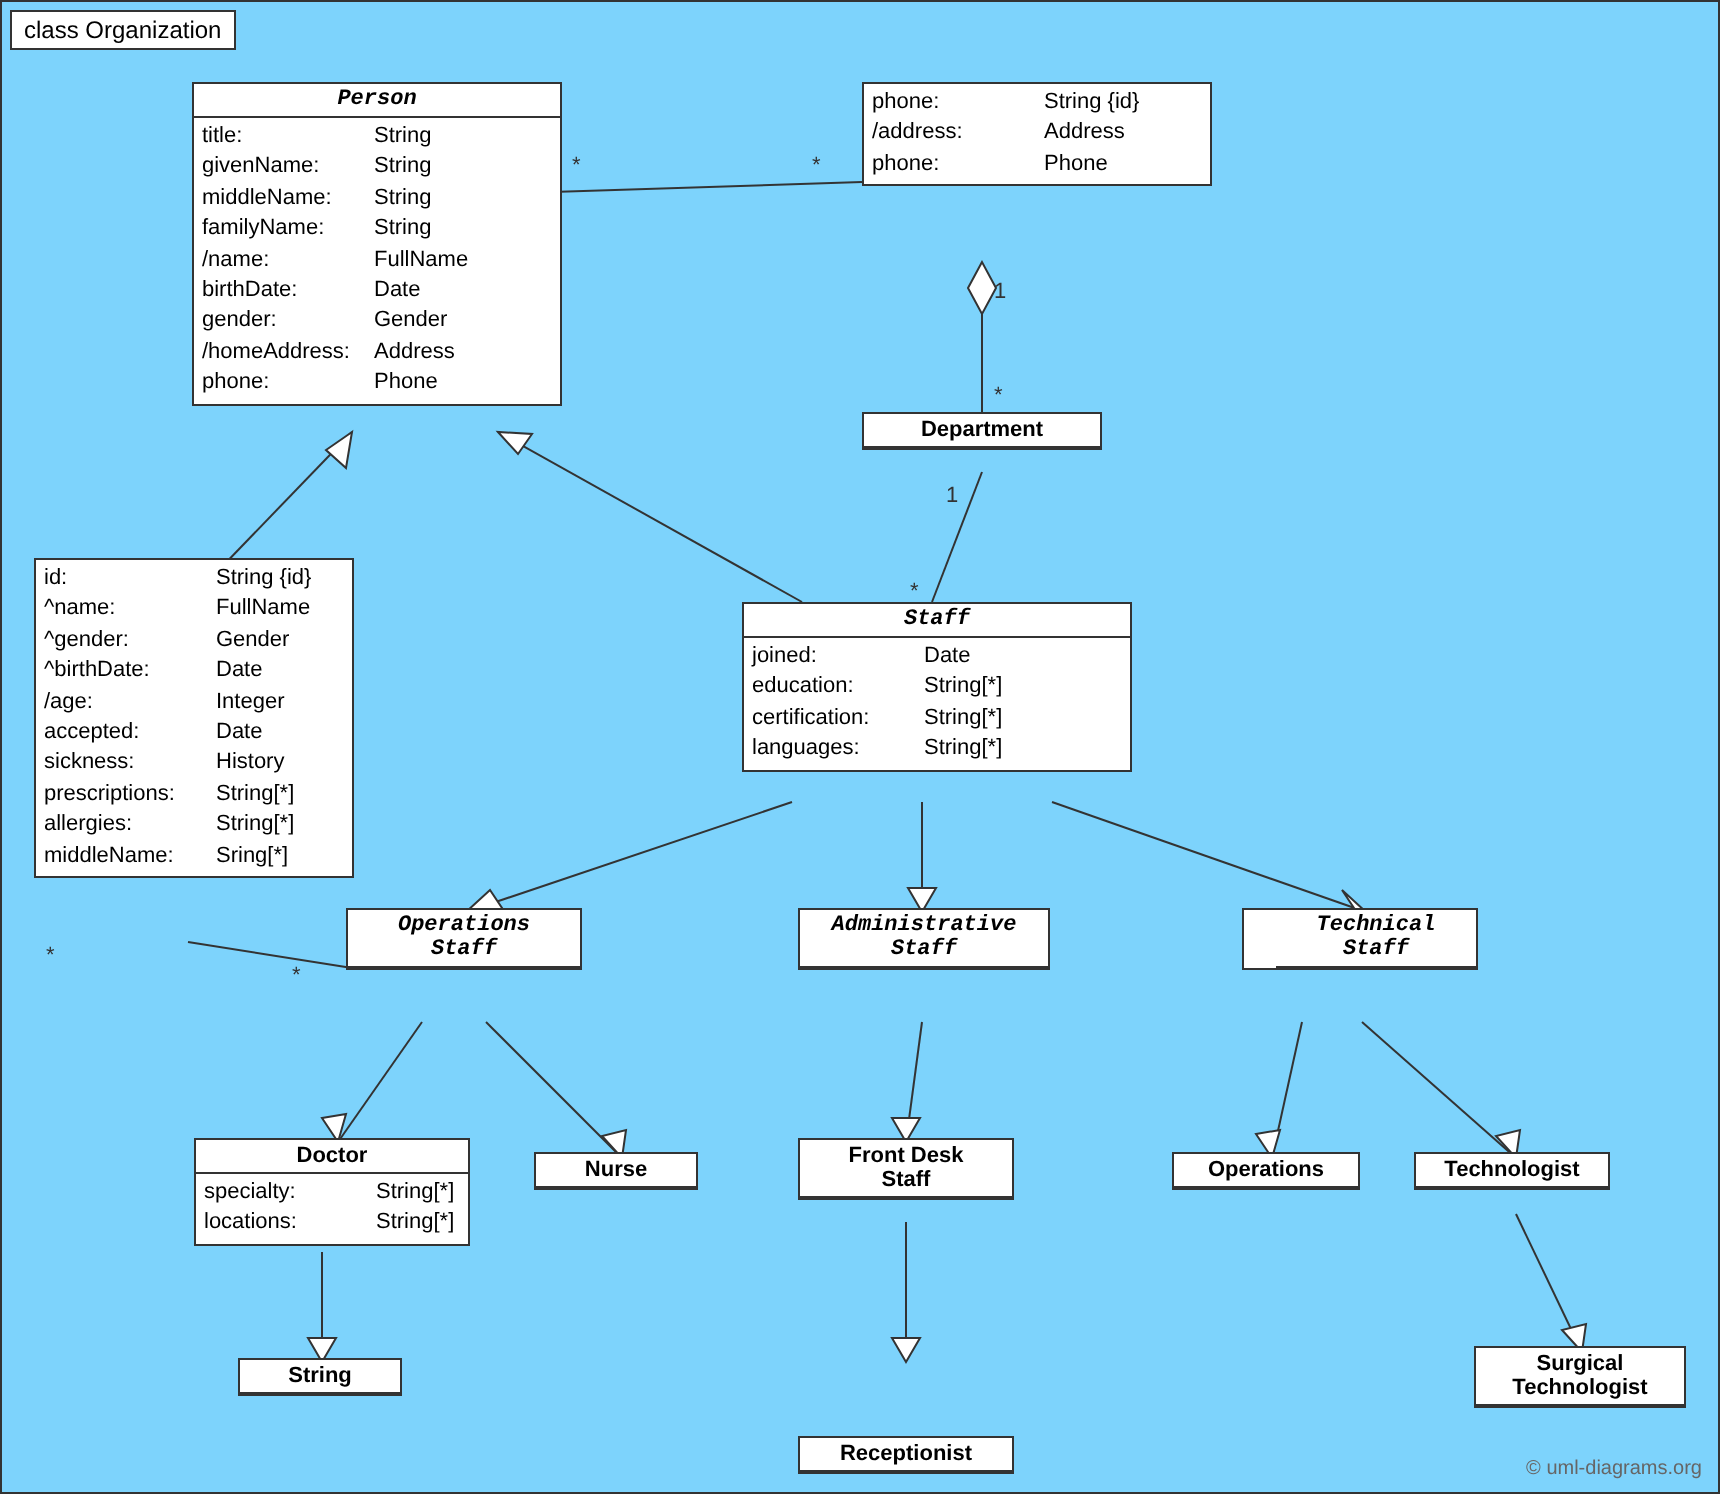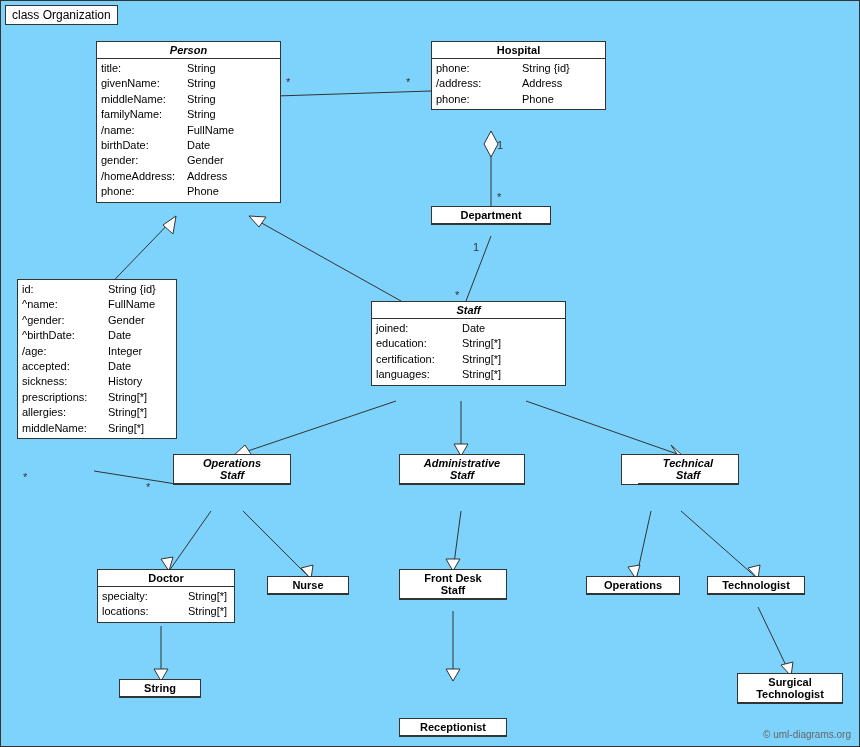--- a/index.html
+++ b/index.html
@@ -36,20 +36,21 @@
     }
     .uml-box .box-title {
       text-align: center;
       font-weight: bold;
       border-bottom: 1px solid #333;
       padding: 2px 4px;
       background: #fff;
     }
     .uml-box .box-title.italic {
       font-style: italic;
+      font-family: Liberation Mono, monospace;
     }
     .uml-box .box-body {
       padding: 2px 4px;
       line-height: 1.4;
     }
     .attr-row {
       display: flex;
       gap: 6px;
     }
     .attr-name { min-width: 80px; }
@@ -175,21 +176,20 @@
           <span class="attr-type">Address</span>
         </div>
       <div class="attr-row">
           <span class="attr-name">phone:</span>
           <span class="attr-type">Phone</span>
         </div>
     </div>
   </div>
 
   <div class="uml-box" style="left:430px; top:40px; width:175px;">
-    <div class="box-title">Hospital</div>
     <div class="box-body">
       <div class="attr-row">
           <span class="attr-name">phone:</span>
           <span class="attr-type">String {id}</span>
         </div>
       <div class="attr-row">
           <span class="attr-name">/address:</span>
           <span class="attr-type">Address</span>
         </div>
       <div class="attr-row">

